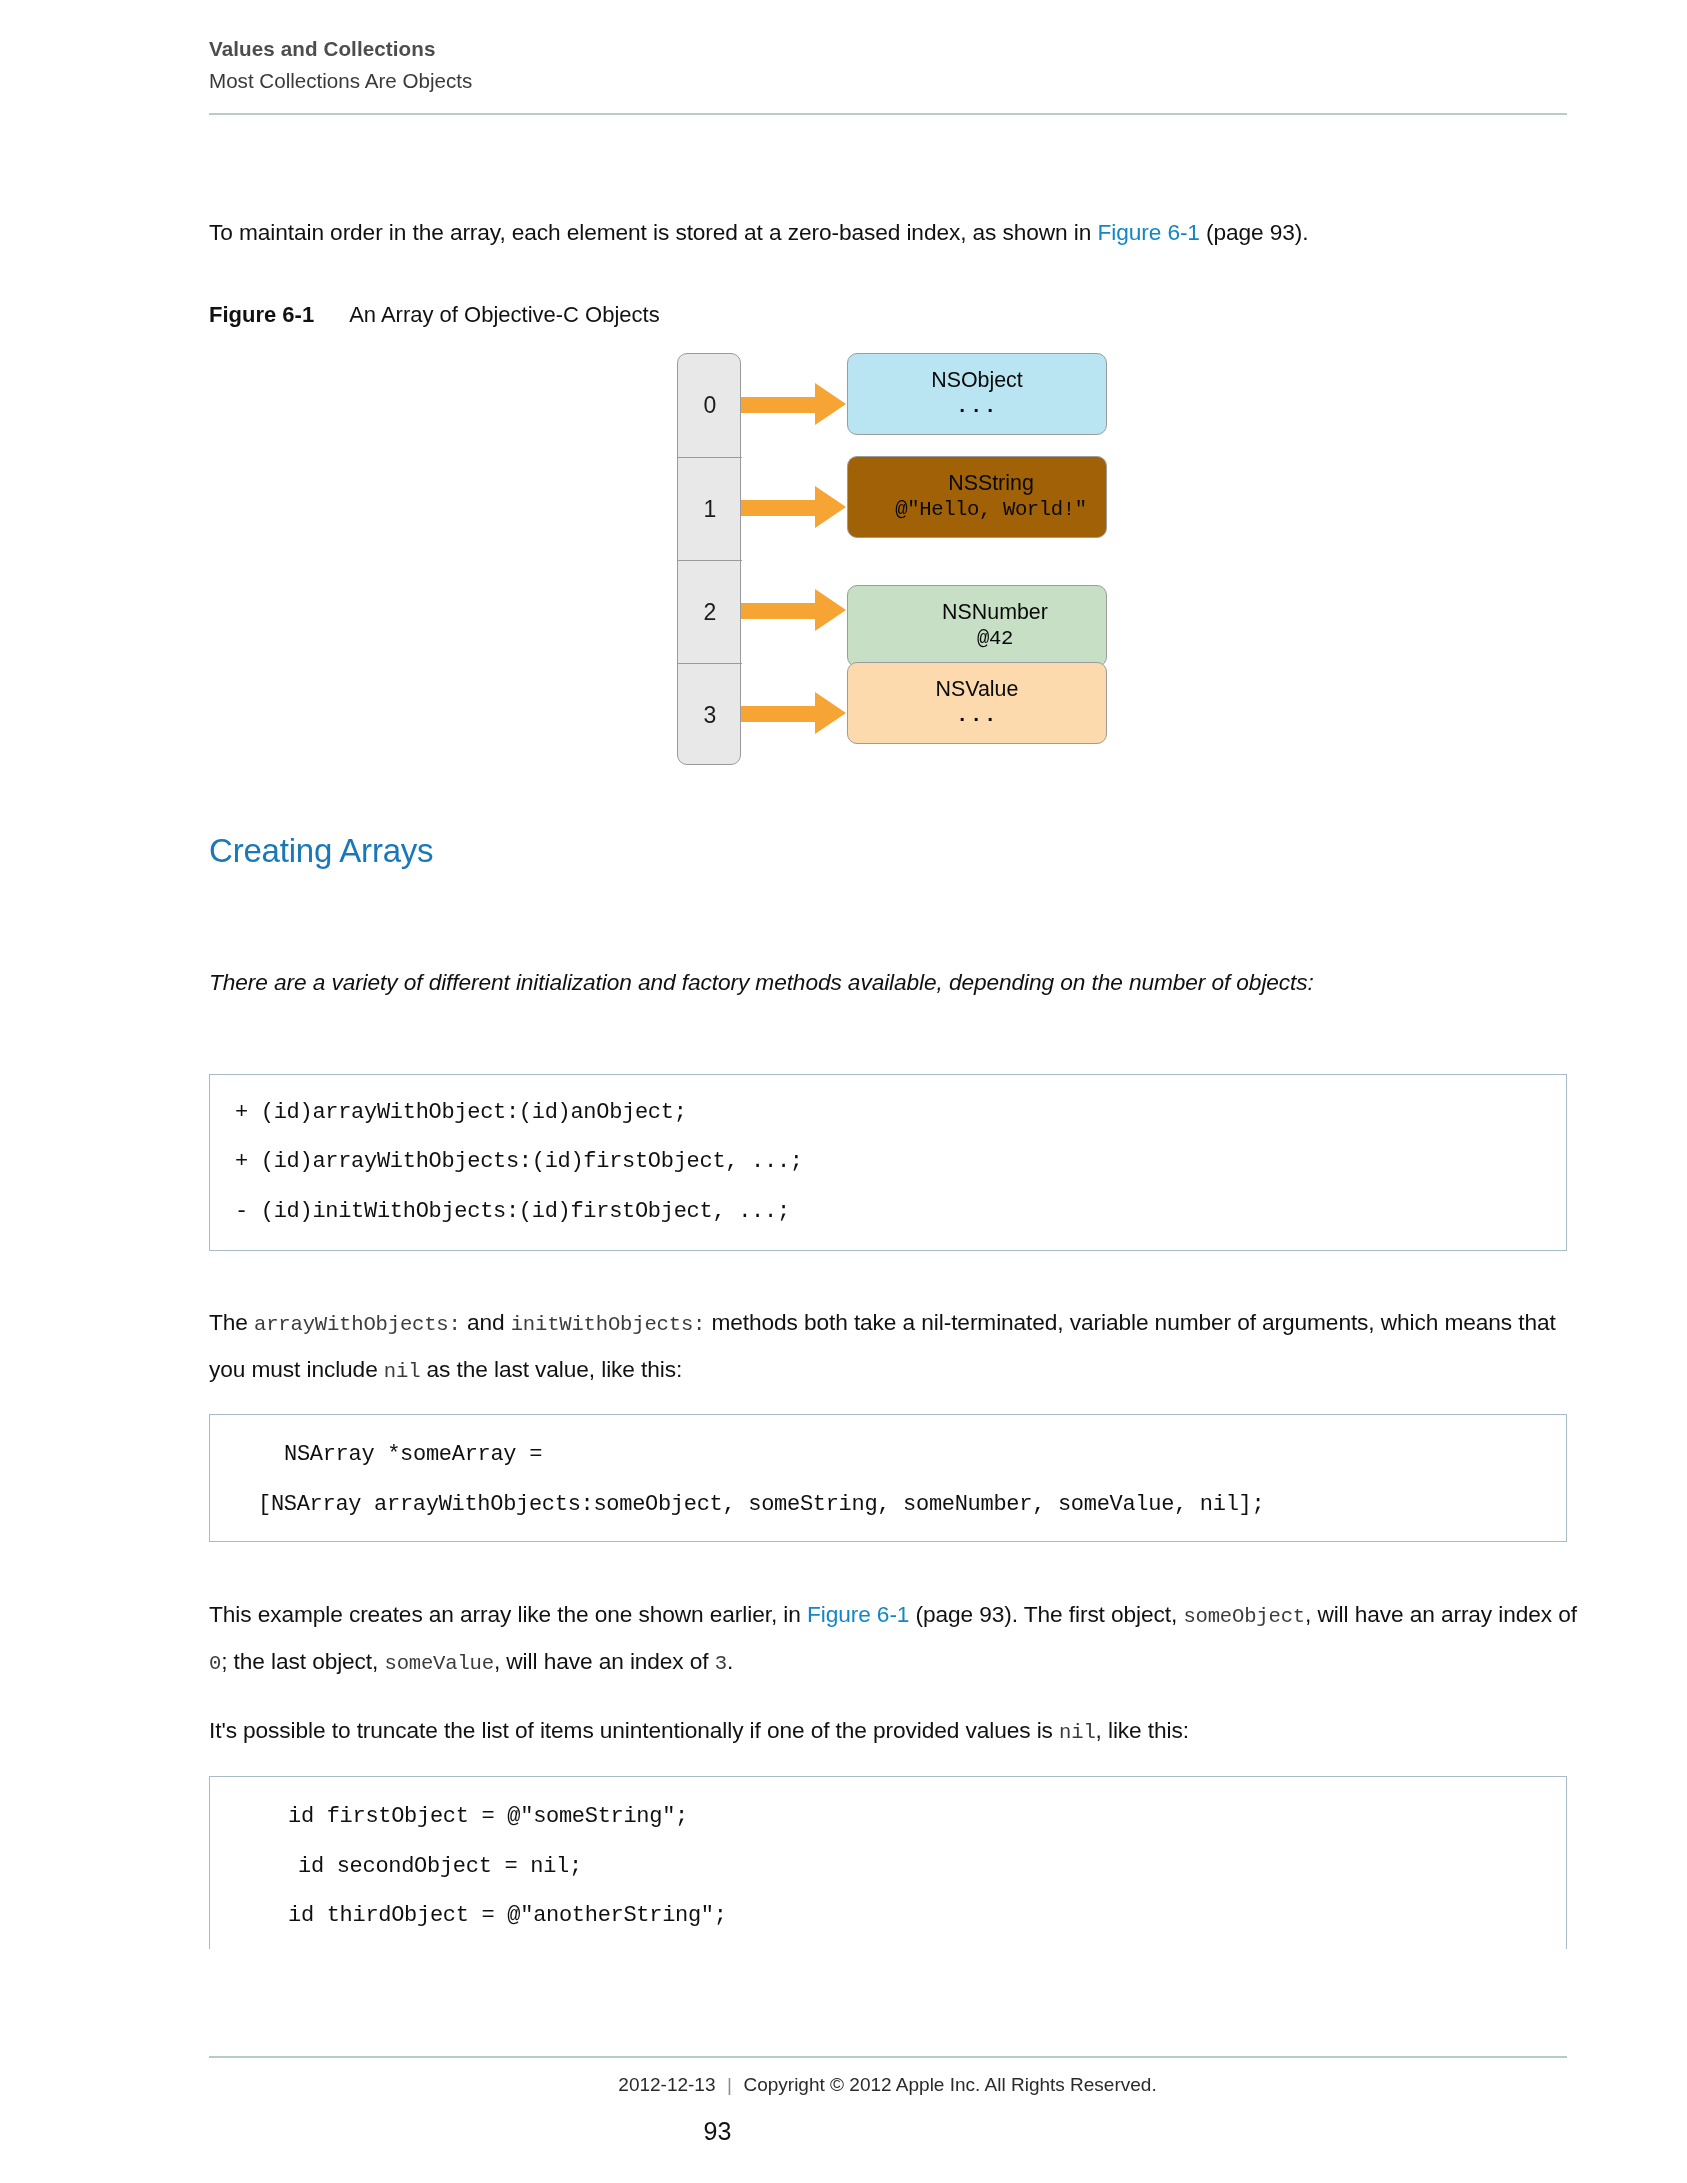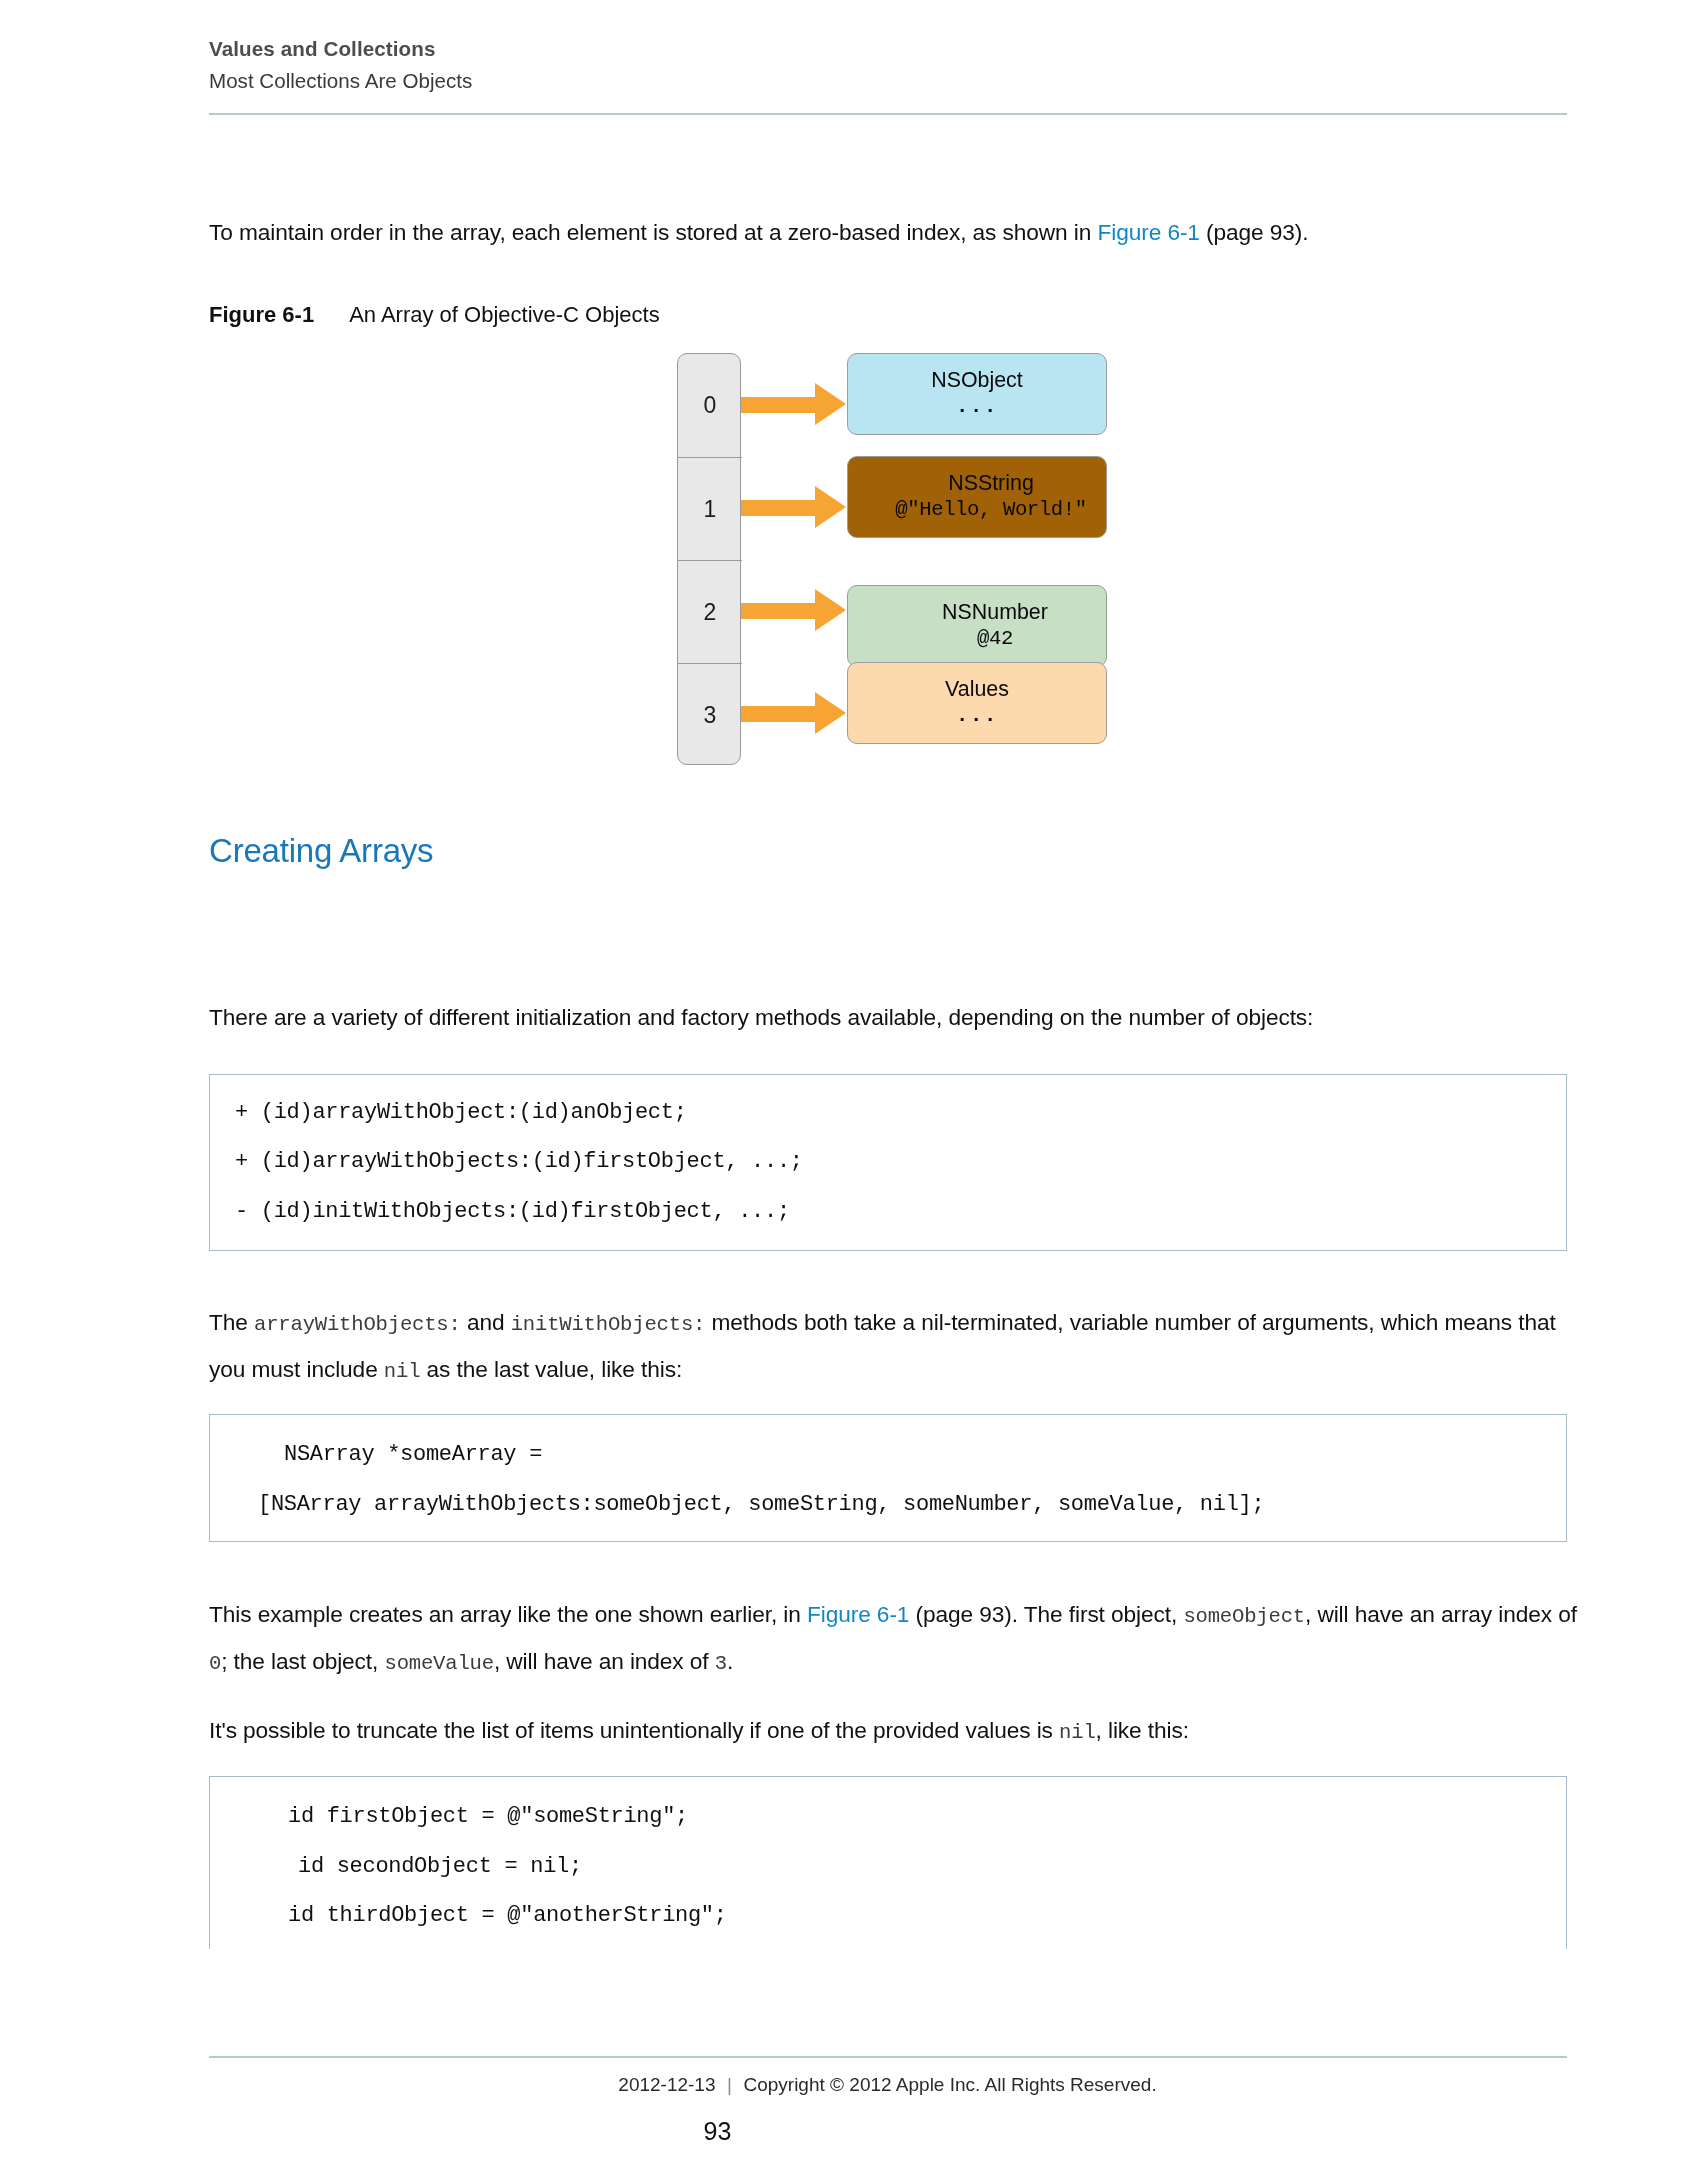--- a/index.html
+++ b/index.html
@@ -287,29 +287,29 @@
     </div>
     <div class="obj-box" style="top:456px; background:#a16207;padding-left:28px;">
       <div class="obj-title">NSString</div>
       <div class="obj-sub">@"Hello, World!"</div>
     </div>
     <div class="obj-box" style="top:585px; background:#c6dfc5;padding-left:36px;">
       <div class="obj-title">NSNumber</div>
       <div class="obj-sub">@42</div>
     </div>
     <div class="obj-box" style="top:662px; background:#fdd9ae;">
-      <div class="obj-title">Values</div>
+      <div class="obj-title">NSValue</div>
       <div class="obj-sub dots">...</div>
     </div>
   </div>
 
   <div class="h2" style="top:832px;">Creating Arrays</div>
 
 
-  <div class="para" style="left:165px; top:995px; width:1384px;">There are a variety of different initialization and factory methods available, depending on the number of objects:</div>
+  <div class="para" style="left:165px; top:960px; width:1384px;font-style:italic;">There are a variety of different initialization and factory methods available, depending on the number of objects:</div>
 
   <div class="codeblock" style="left:165px; top:1074px; width:1358px; height:177px;">
     <div class="codeline" style="left:25px; top:25px;">+ (id)arrayWithObject:(id)anObject;</div>
     <div class="codeline" style="left:25px; top:74px;">+ (id)arrayWithObjects:(id)firstObject, ...;</div>
     <div class="codeline" style="left:25px; top:124px;">- (id)initWithObjects:(id)firstObject, ...;</div>
   </div>
 
   <div class="para" style="left:165px; top:1300px; width:1376px;">
     <span>The </span><code>arrayWithObjects:</code><span> and </span><code>initWithObjects:</code><span> methods both take a nil-terminated, variable number of arguments, which means that you must include </span><code>nil</code><span> as the last value, like this:</span>
   </div>

